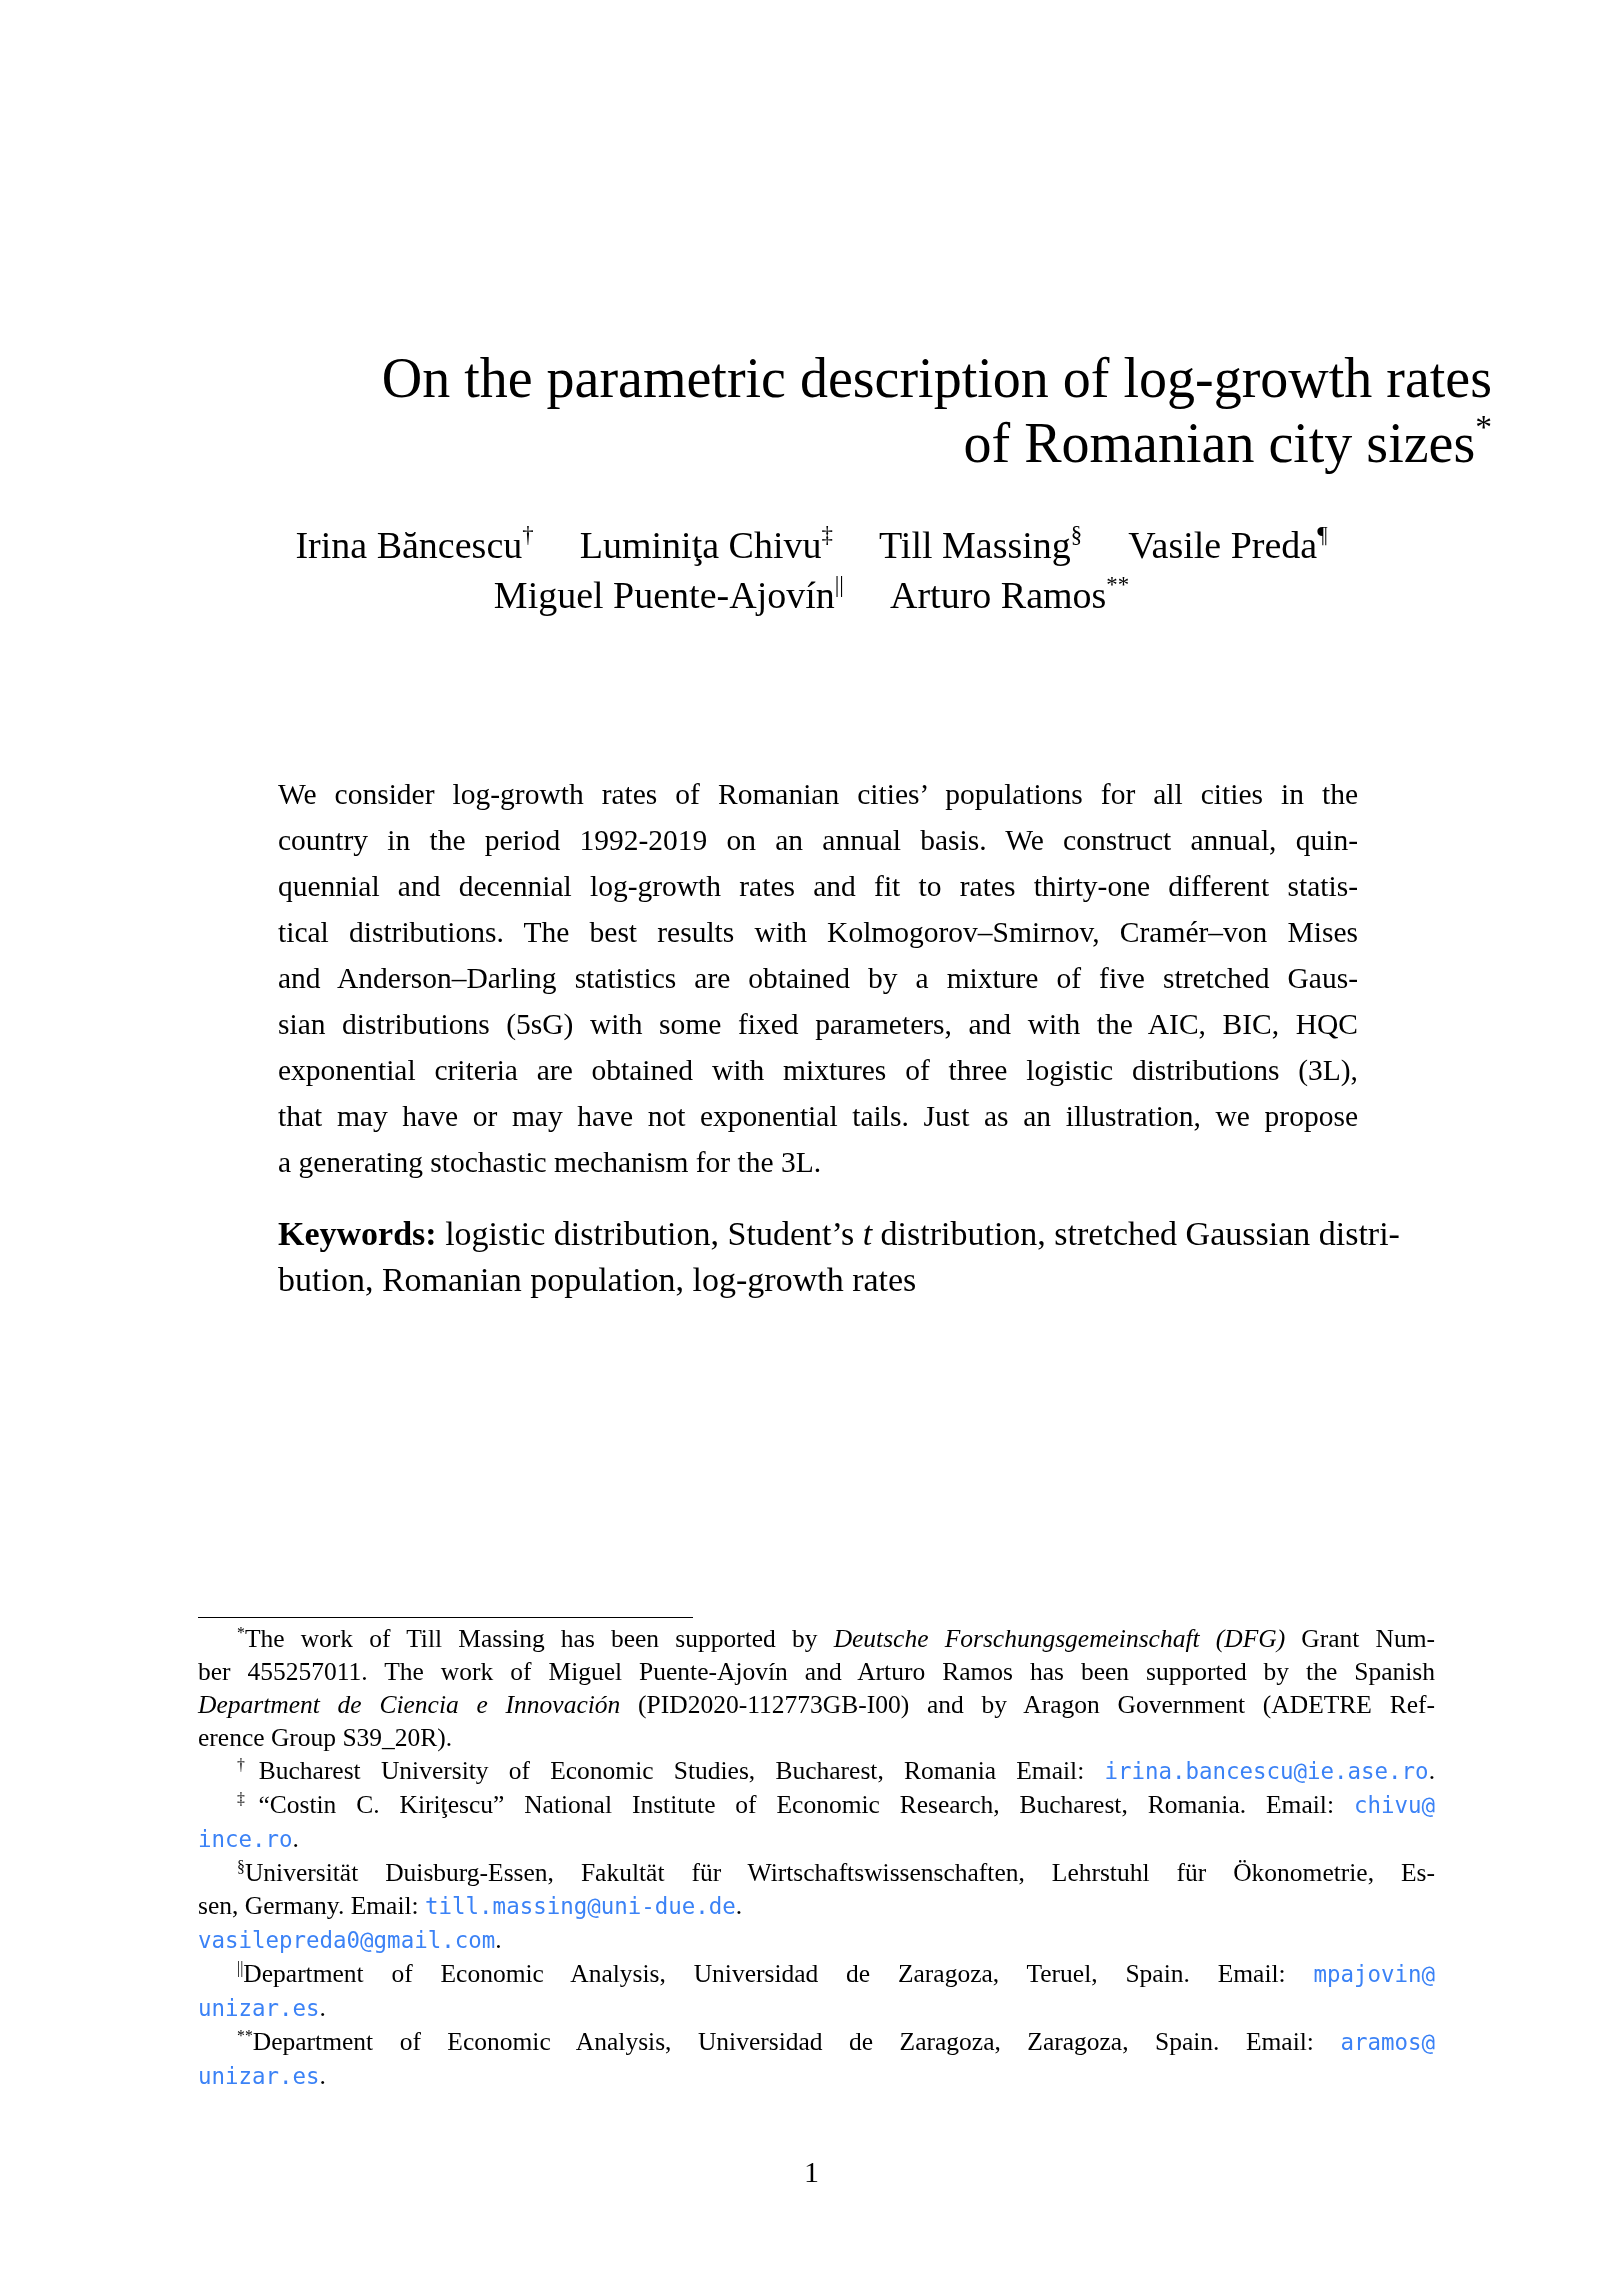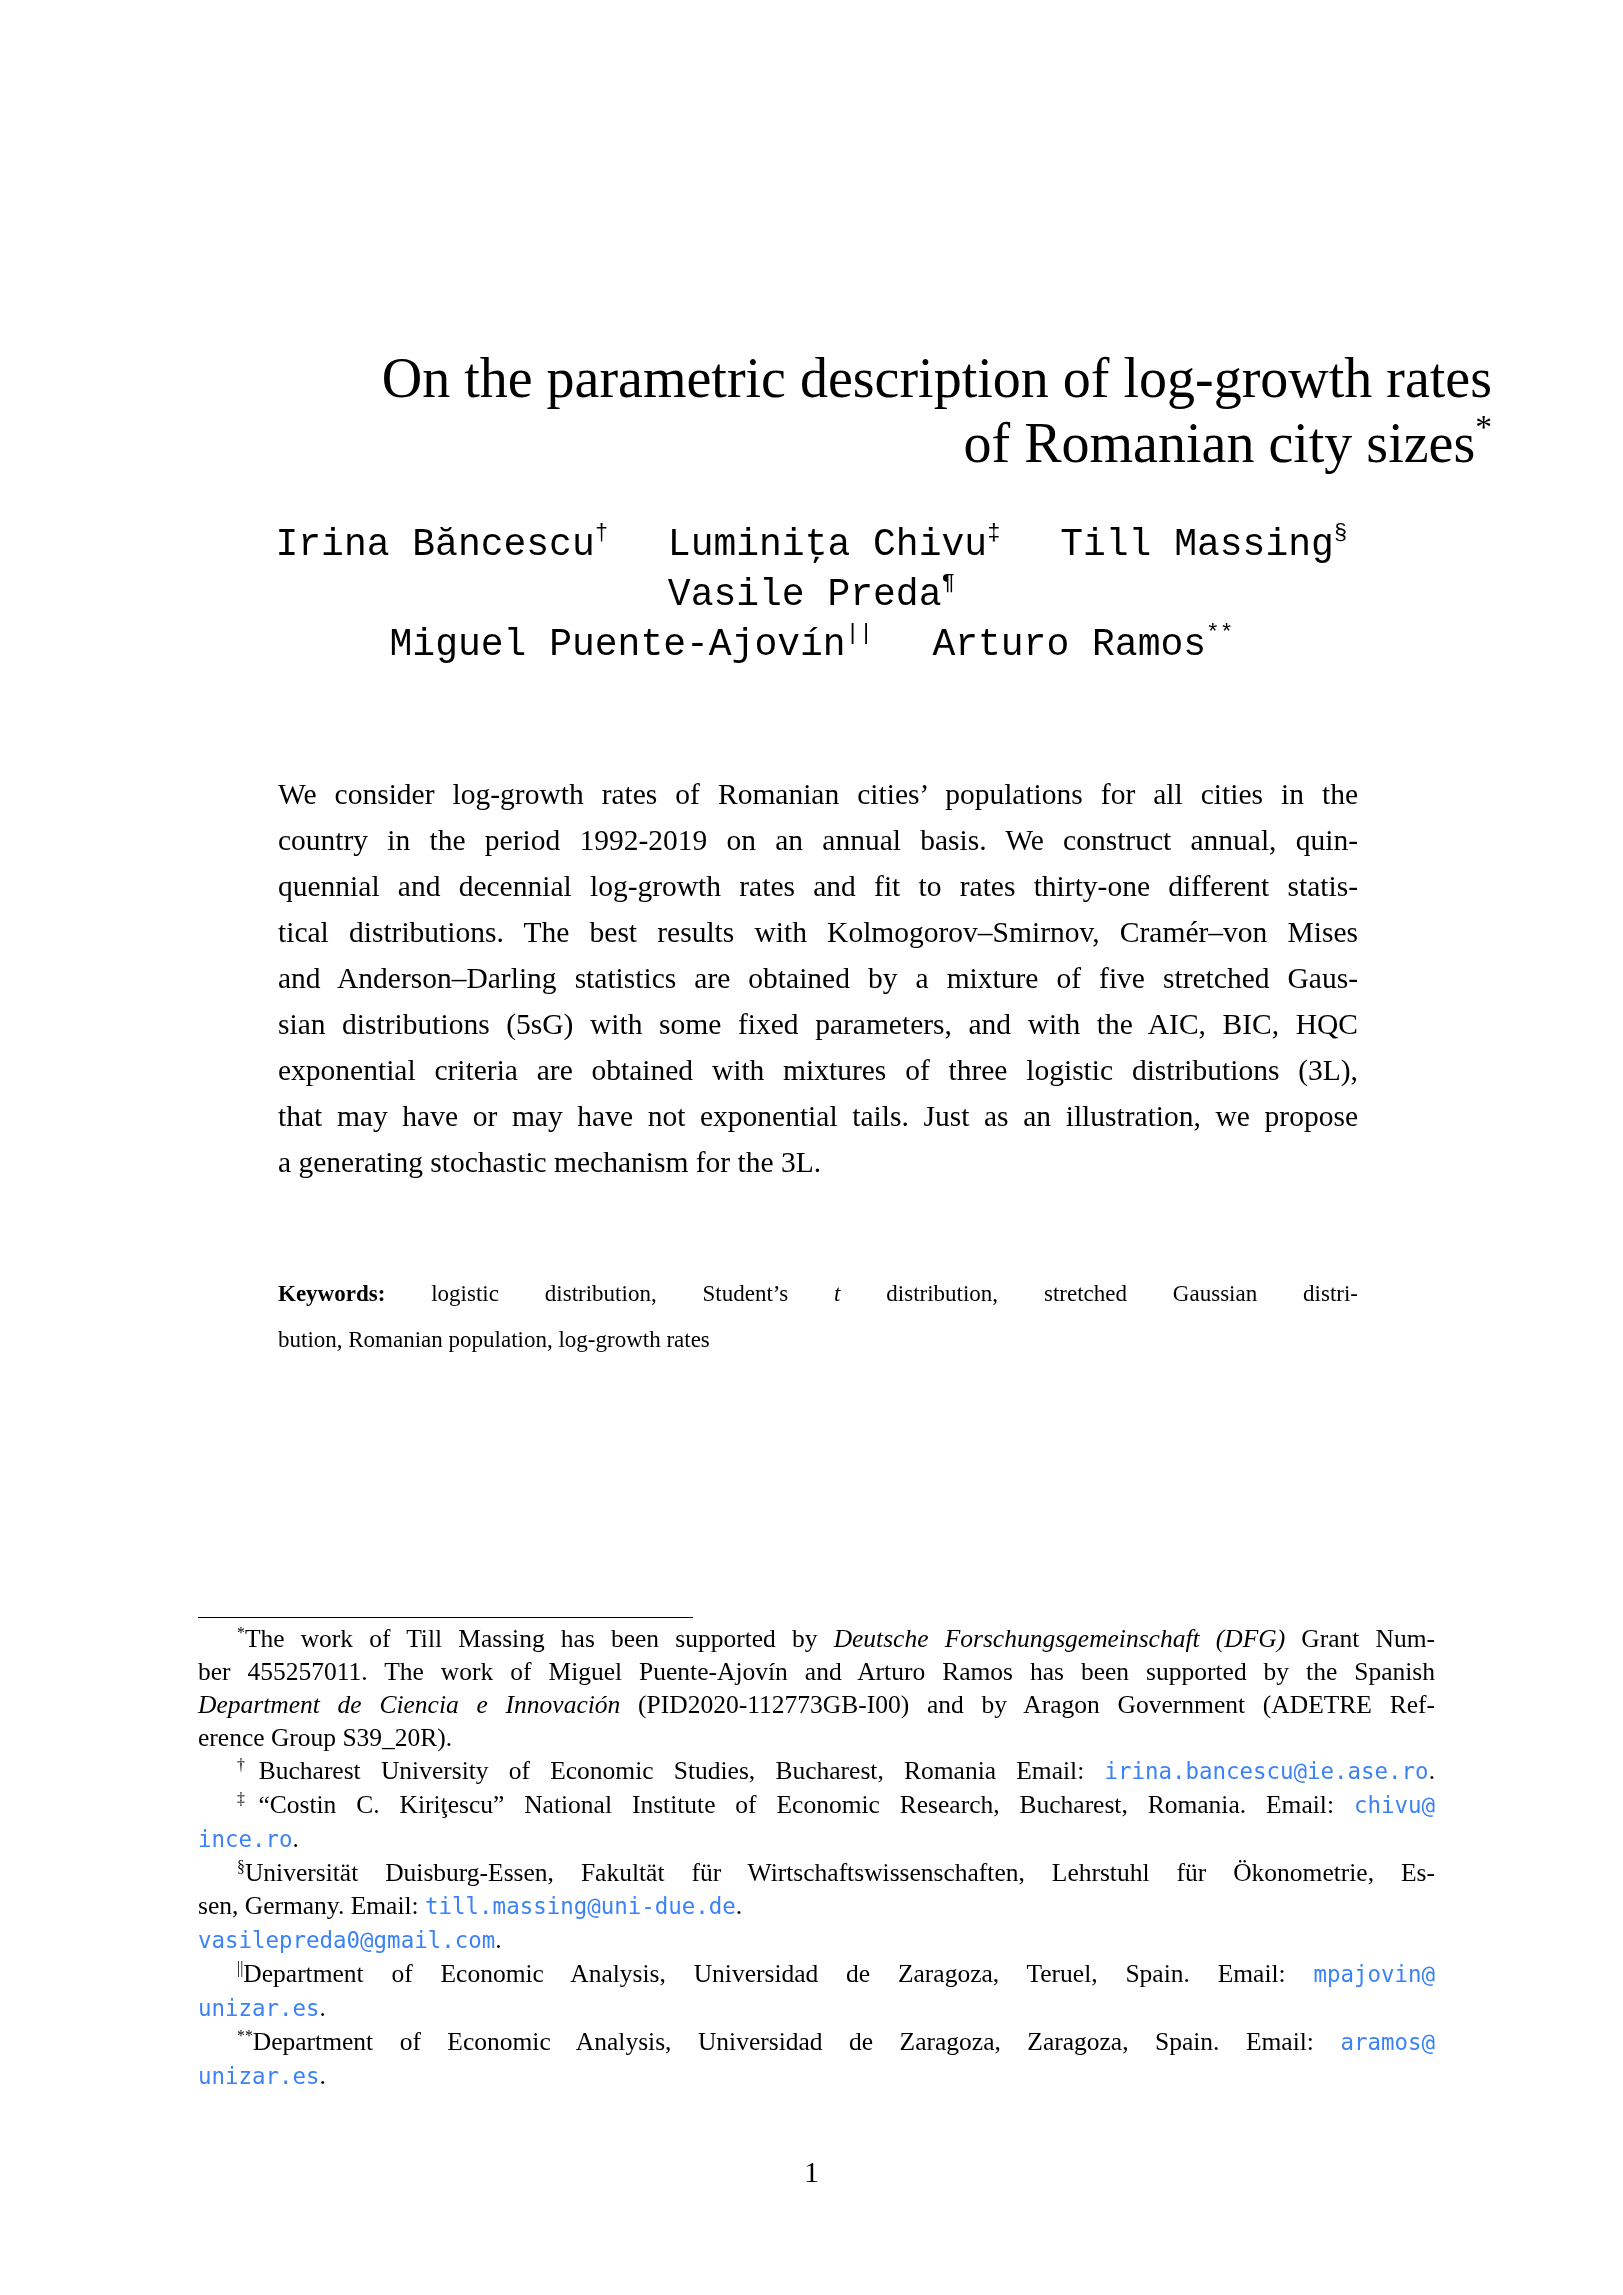--- a/index.html
+++ b/index.html
@@ -2,32 +2,32 @@
 <html style="font-size:10.5px"><head>
   <meta charset="utf-8">
   <style>
     html, body { margin: 0; padding: 0; background: #ffffff; }
     body { width: 1623px; height: 2295px; position: relative; overflow: hidden;
            font-family: "DejaVu Serif", "Liberation Serif", serif; color: #000; }
     .page { position: absolute; left: 0; top: 0; width: 1623px; height: 2295px; }
     .title { position: absolute; left: 131px; width: 1361px; top: 308px; text-align: right;
              font-family: "Liberation Serif", serif; font-size: 56px; line-height: 65px; font-weight: normal; }
     .authors { position: absolute; left: 131px; width: 1361px; top: 520px; text-align: center;
-               font-family: Liberation Mono, monospace; font-size: 38px; line-height: 50px; }
+               font-family: Liberation Serif, serif; font-size: 38px; line-height: 50px; }
     .author { display: inline-block; margin: 0 18.3px; white-space: nowrap; }
     sup { font-size: 0.6em; line-height: 0; vertical-align: 0.7em; }
     .abs-head { position: absolute; left: 0; width: 1623px; top: 708px; text-align: center;
                 font-family: "Liberation Serif", serif; font-weight: bold; font-size: 29px; }
     .abs-body { position: absolute; left: 278px; width: 1080px; top: 771px;
                 font-family: "Liberation Serif", serif; font-size: 29.5px; line-height: 46px;
                 text-align: justify; }
     .abs-body .line { display: block; text-align: justify; text-align-last: justify; white-space: nowrap; }
     .abs-body .line.last { text-align-last: left; }
-    .keywords { position: absolute; left: 278px; width: 1080px; top: 1271px;
-                font-family: "Liberation Serif", serif; font-size: 23px; line-height: 46px; }
+    .keywords { position: absolute; left: 278px; width: 1080px; top: 1211px;
+                font-family: "Liberation Serif", serif; font-size: 34px; line-height: 46px; }
     .keywords .line { display: block; text-align-last: justify; white-space: nowrap; }
     .keywords .line.last { text-align-last: left; }
     .kw-label { font-weight: bold; }
     .rule { position: absolute; left: 198px; top: 1617px; width: 495px; height: 0; border-top: 1.3px solid #000; }
     .footnotes { position: absolute; left: 198px; width: 1237px; top: 1622px;
                  font-family: "Liberation Serif", serif; font-size: 25.5px; line-height: 33px; }
     .fn-line { display: block; white-space: nowrap; text-align-last: justify; }
     .fn-line.last { text-align-last: left; }
     .fn-line.indent { padding-left: 39px; }
     .fn-mark { font-size: 0.62em; vertical-align: 0.6em; line-height: 0; }

